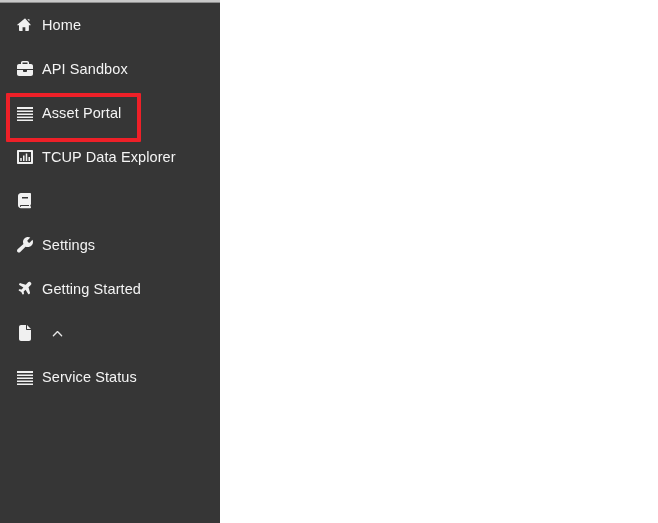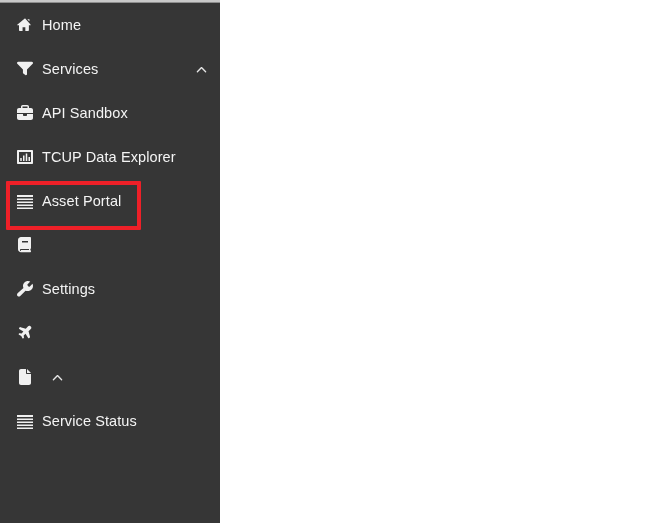--- a/index.html
+++ b/index.html
@@ -131,53 +131,40 @@
           <span class="ico">
             <svg viewBox="0 0 576 512">
               <path d="M280 23 8 247v18h64v181c0 14 11 26 26 26h102V334h100v138h102c15 0 26-12 26-26V265h64v-18L296 23c-5-4-11-4-16 0zM448 122V48h-64v21l64 53z"></path>
             </svg>
           </span>
           <span class="label">Home</span>
         </li>
         <li class="nav-item">
           <span class="ico">
             <svg viewBox="0 0 512 512">
-              <path d="M3 45C10 30 25 20 42 20h428c17 0 32 10 39 25s5 33-7 45L320 268v152c0 13-7 24-18 30s-25 5-35-3l-64-48c-8-6-13-16-13-26V268L10 90C-2 78-4 60 3 45z"></path>
-            </svg>
-          </span>
-          <span class="label">Services</span>
-          <span class="chev">
-            <svg viewBox="0 0 512 512">
-              <path d="M233 145c13-12 33-12 46 0l192 192c12 13 12 33 0 46s-33 12-46 0L256 213 87 383c-13 12-33 12-46 0s-12-33 0-46l192-192z"></path>
-            </svg>
-          </span>
-        </li>
-        <li class="nav-item">
-          <span class="ico">
-            <svg viewBox="0 0 512 512">
               <path d="M184 48h144c4 0 8 4 8 8v40H176V56c0-4 4-8 8-8zM128 56v40H64c-35 0-64 29-64 64v96h512v-96c0-35-29-64-64-64h-64V56c0-31-25-56-56-56H184c-31 0-56 25-56 56zM512 288H320v32c0 18-14 32-32 32h-64c-18 0-32-14-32-32v-32H0v128c0 35 29 64 64 64h384c35 0 64-29 64-64V288z"></path>
             </svg>
           </span>
           <span class="label">API Sandbox</span>
         </li>
+        <li class="nav-item highlighted">
+          <span class="ico">
+            <svg viewBox="0 0 512 512">
+              <path d="M0 64h512v64H0V64zm0 112h512v48H0v-48zm0 96h512v48H0v-48zm0 96h512v48H0v-48zm0 96h512v48H0v-48z"></path>
+            </svg>
+          </span>
+          <span class="label">Asset Portal</span>
+        </li>
         <li class="nav-item">
           <span class="ico">
             <svg viewBox="0 0 512 512">
               <path d="M32 32C14 32 0 46 0 64v384c0 18 14 32 32 32h448c18 0 32-14 32-32V64c0-18-14-32-32-32H32zm32 64h384v320H64V96zm40 192v96h48v-96h-48zm88-80v176h48V208h-48zm88-64v240h48V144h-48zm88 112v128h48V256h-48z"></path>
             </svg>
           </span>
           <span class="label">TCUP Data Explorer</span>
-        </li>
-        <li class="nav-item highlighted">
-          <span class="ico">
-            <svg viewBox="0 0 512 512">
-              <path d="M0 64h512v64H0V64zm0 112h512v48H0v-48zm0 96h512v48H0v-48zm0 96h512v48H0v-48zm0 96h512v48H0v-48z"></path>
-            </svg>
-          </span>
-          <span class="label">Asset Portal</span>
         </li>
         <li class="nav-item">
           <span class="ico">
             <svg viewBox="0 0 448 512">
               <path d="M0 96C0 43 43 0 96 0h288c18 0 32 14 32 32v320c0 12-7 23-17 28-7 12-7 32 0 44 10 5 17 16 17 28 0 18-14 32-32 32H96c-53 0-96-43-96-96V96zm96 320h256v-32H96c-18 0-32 14-32 32s14 32 32 32h.5c-.3-.2-.5-.4-.5-.6V416zm32-288v48h192v-48H128z"></path>
             </svg>
           </span>
         </li>
         <li class="nav-item">
           <span class="ico">
@@ -186,20 +173,21 @@
             </svg>
           </span>
           <span class="label">Settings</span>
         </li>
         <li class="nav-item">
           <span class="ico">
             <svg viewBox="0 0 576 512">
               <path d="M482 10c-25-19-61-16-83 7L317 99 124 45c-9-3-19 0-26 7L78 72c-12 12-10 31 4 40l148 94-63 67-69-10c-7-1-14 1-19 6l-14 14c-11 11-8 29 6 36l83 41 41 83c7 14 25 17 36 6l14-14c5-5 7-12 6-19l-10-69 67-63 94 148c9 14 28 16 40 4l20-20c7-7 10-17 7-26l-54-193 82-82c23-22 26-58 7-83-2-2-3-4-5-6z"></path>
             </svg>
           </span>
+          <span class="label">Getting Started</span>
         </li>
         <li class="nav-item">
           <span class="ico">
             <svg viewBox="0 0 384 512">
               <path d="M0 64C0 29 29 0 64 0h160v128c0 18 14 32 32 32h128v288c0 35-29 64-64 64H64c-35 0-64-29-64-64V64zm384 64H256V0l128 128z"></path>
             </svg>
           </span>
           <span class="chev">
             <svg viewBox="0 0 512 512">
               <path d="M233 145c13-12 33-12 46 0l192 192c12 13 12 33 0 46s-33 12-46 0L256 213 87 383c-13 12-33 12-46 0s-12-33 0-46l192-192z"></path>

